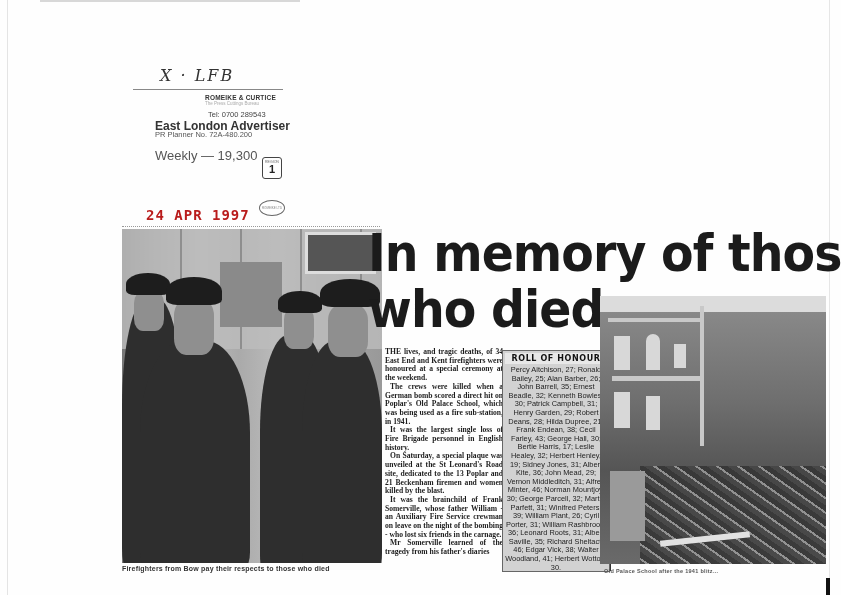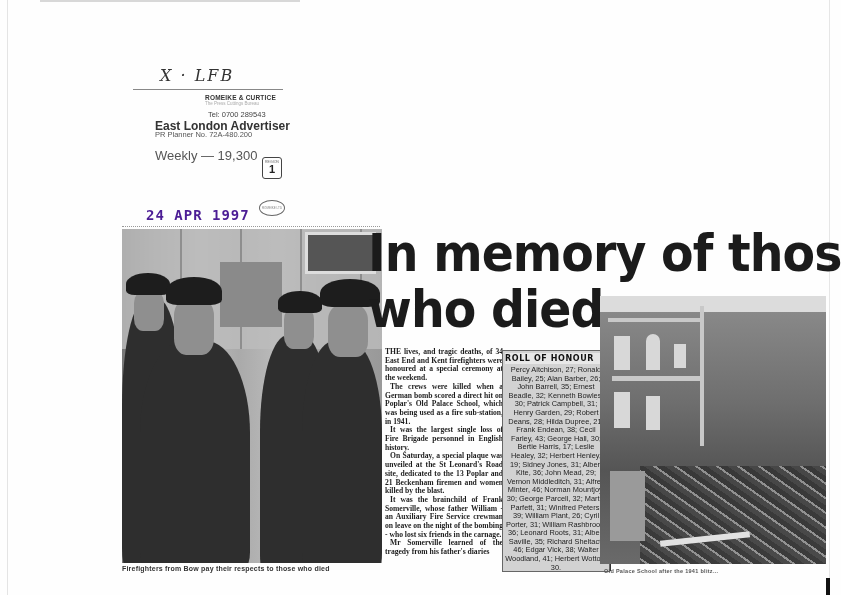--- a/index.html
+++ b/index.html
@@ -12,41 +12,41 @@
   .agency { position:absolute; left:205px; top:94px; font-size:6.5px; font-weight:bold; letter-spacing:0.2px; color:#333; }
   .agency-sub { position:absolute; left:205px; top:101px; font-size:4.5px; color:#aaa; }
   .tel { position:absolute; left:208px; top:110px; font-size:7.5px; color:#444; }
   .pub { position:absolute; left:155px; top:119px; font-size:12px; font-weight:bold; color:#333; }
   .planner { position:absolute; left:155px; top:130px; font-size:7.5px; color:#555;text-align:center; }
   .weekly { position:absolute; left:155px; top:140px; font-size:13px; color:#555;margin-top:8px; }
   .region-box { position:absolute; left:262px; top:157px; width:18px; height:20px; border:1.5px solid #444; border-radius:3px; text-align:center; }
   .region-box .lbl { font-size:3.5px; display:block; margin-top:2px; color:#666; }
   .region-box .num { font-size:11px; font-weight:bold; display:block; line-height:11px; }
   .oval-stamp { position:absolute; left:259px; top:200px; width:24px; height:14px; border:1px solid #666; border-radius:50%; font-size:3px; text-align:center; line-height:14px; color:#888; }
-  .date { position:absolute; left:146px; top:207px; font-size:14px; font-weight:bold; letter-spacing:1px; color:#4c1d95; font-family:"DejaVu Sans Mono", monospace; }
+  .date { position:absolute; left:146px; top:207px; font-size:14px; font-weight:bold; letter-spacing:1px; color:#b91c1c; font-family:"DejaVu Sans Mono", monospace; }
   .dotted-rule { position:absolute; left:122px; top:226px; width:258px; border-top:1px dotted #999; }
 
   .photo-left { position:absolute; left:122px; top:229px; width:260px; height:334px; background:
       linear-gradient(90deg, #777 0%, #999 12%, #bbb 30%, #aaa 45%, #bbb 60%, #a8a8a8 75%, #999 100%); overflow:hidden; }
   .photo-left .wall { position:absolute; left:0; top:0; width:100%; height:120px; background:repeating-linear-gradient(90deg, #bdbdbd 0 58px, #888 58px 60px), #ccc; opacity:.8; }
   .photo-left .plaque { position:absolute; left:98px; top:33px; width:62px; height:65px; background:#8a8a8a; }
   .photo-left .sign { position:absolute; left:183px; top:3px; width:65px; height:36px; background:#555; border:3px solid #ddd; }
   .fig { position:absolute; background:#2e2e2e; border-radius:40% 40% 8% 8%; }
   .cap { position:absolute; background:#1d1d1d; border-radius:50% 50% 20% 20%; }
   .face { position:absolute; background:#8f8f8f; border-radius:30%; }
 
   .headline { position:absolute; left:368px; top:226px; font-family:"DejaVu Sans", sans-serif; font-weight:900; color:#1b1b1b; font-size:51px; line-height:56px; letter-spacing:-1px; white-space:nowrap; transform:scaleX(0.93); transform-origin:left top; }
   .headline .l2 { display:block; }
 
   .body-col { position:absolute; left:385px; top:348px; width:118px; font-family:"Liberation Serif", serif; font-size:7.6px; line-height:8.7px; color:#1c1c1c; text-align:justify; font-weight:bold; }
   .body-col p { margin:0; text-indent:5px; }
   .body-col p:first-child { text-indent:0; }
 
   .roll { position:absolute; left:502px; top:350px; width:106px; height:220px; background:#d2d2d2; border:1px solid #666; }
-  .roll .roll-title { background:#e8e8e8; margin:2px; padding:1px 0; font-family:"DejaVu Sans", sans-serif; font-weight:bold; font-size:8px; letter-spacing:0.6px; text-align:left; color:#111; }
+  .roll .roll-title { background:#e8e8e8; margin:2px; padding:1px 0; font-family:"DejaVu Sans", sans-serif; font-weight:bold; font-size:8px; letter-spacing:0.6px; text-align:center; color:#111; }
   .roll .roll-text { font-family:"Liberation Sans", sans-serif; font-size:7.4px; line-height:8.6px; text-align:center; color:#222; padding:0 2px; }
   .roll-shadow { position:absolute; left:607px; top:353px; width:4px; height:218px; background:#333; }
 
   .photo-right { position:absolute; left:600px; top:296px; width:226px; height:268px; background:linear-gradient(180deg,#8d8d8d 0%, #6e6e6e 40%, #555 65%, #6a6a6a 100%); overflow:hidden; }
   .photo-right .sky { position:absolute; left:0; top:0; width:100%; height:16px; background:#dcdcdc; }
   .photo-right .frame { position:absolute; background:#c8c8c8; }
   .photo-right .win { position:absolute; background:#d8d8d8; }
   .photo-right .rubble { position:absolute; left:40px; top:170px; width:190px; height:100px; background:repeating-linear-gradient(35deg, #444 0 5px, #9a9a9a 5px 7px, #333 7px 12px); opacity:.85; }
   .photo-right .plank { position:absolute; left:60px; top:240px; width:90px; height:6px; background:#e2e2e2; transform:rotate(-6deg); }
 

